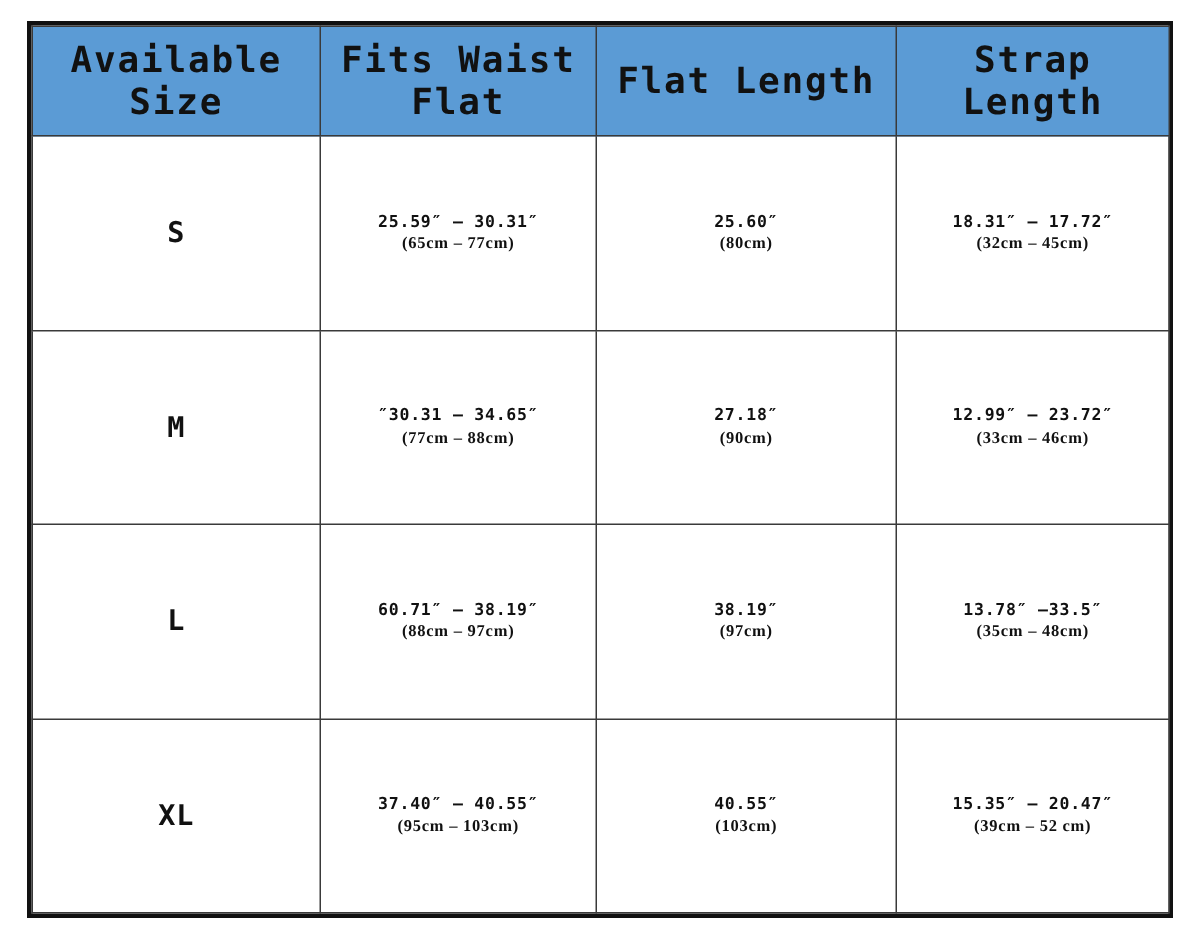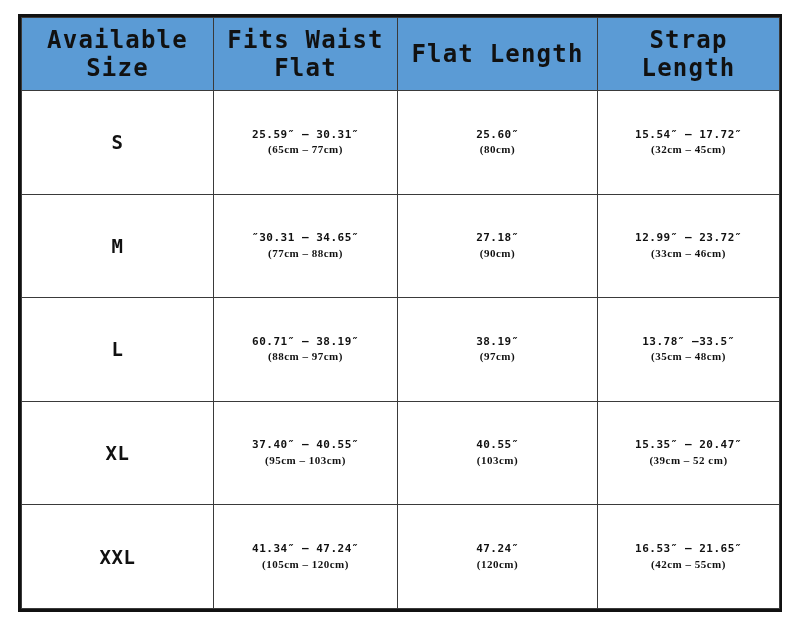--- a/index.html
+++ b/index.html
@@ -117,21 +117,21 @@
         <td class="size-cell">S</td>
         <td class="meas-cell">
           <span class="meas-in">25.59″ – 30.31″</span>
           <span class="meas-cm">(65cm – 77cm)</span>
         </td>
         <td class="meas-cell">
           <span class="meas-in">25.60″</span>
           <span class="meas-cm">(80cm)</span>
         </td>
         <td class="meas-cell">
-          <span class="meas-in">15.54″ – 17.72″</span>
+          <span class="meas-in">18.31″ – 17.72″</span>
           <span class="meas-cm">(32cm – 45cm)</span>
         </td>
       </tr>
       <tr>
         <td class="size-cell">M</td>
         <td class="meas-cell">
           <span class="meas-in">″30.31 – 34.65″</span>
           <span class="meas-cm">(77cm – 88cm)</span>
         </td>
         <td class="meas-cell">
@@ -166,30 +166,15 @@
         </td>
         <td class="meas-cell">
           <span class="meas-in">40.55″</span>
           <span class="meas-cm">(103cm)</span>
         </td>
         <td class="meas-cell">
           <span class="meas-in">15.35″ – 20.47″</span>
           <span class="meas-cm">(39cm – 52 cm)</span>
         </td>
       </tr>
-      <tr>
-        <td class="size-cell">XXL</td>
-        <td class="meas-cell">
-          <span class="meas-in">41.34″ – 47.24″</span>
-          <span class="meas-cm">(105cm – 120cm)</span>
-        </td>
-        <td class="meas-cell">
-          <span class="meas-in">47.24″</span>
-          <span class="meas-cm">(120cm)</span>
-        </td>
-        <td class="meas-cell">
-          <span class="meas-in">16.53″ – 21.65″</span>
-          <span class="meas-cm">(42cm – 55cm)</span>
-        </td>
-      </tr>
     </tbody>
   </table>
 </div>
 
 </body></html>

